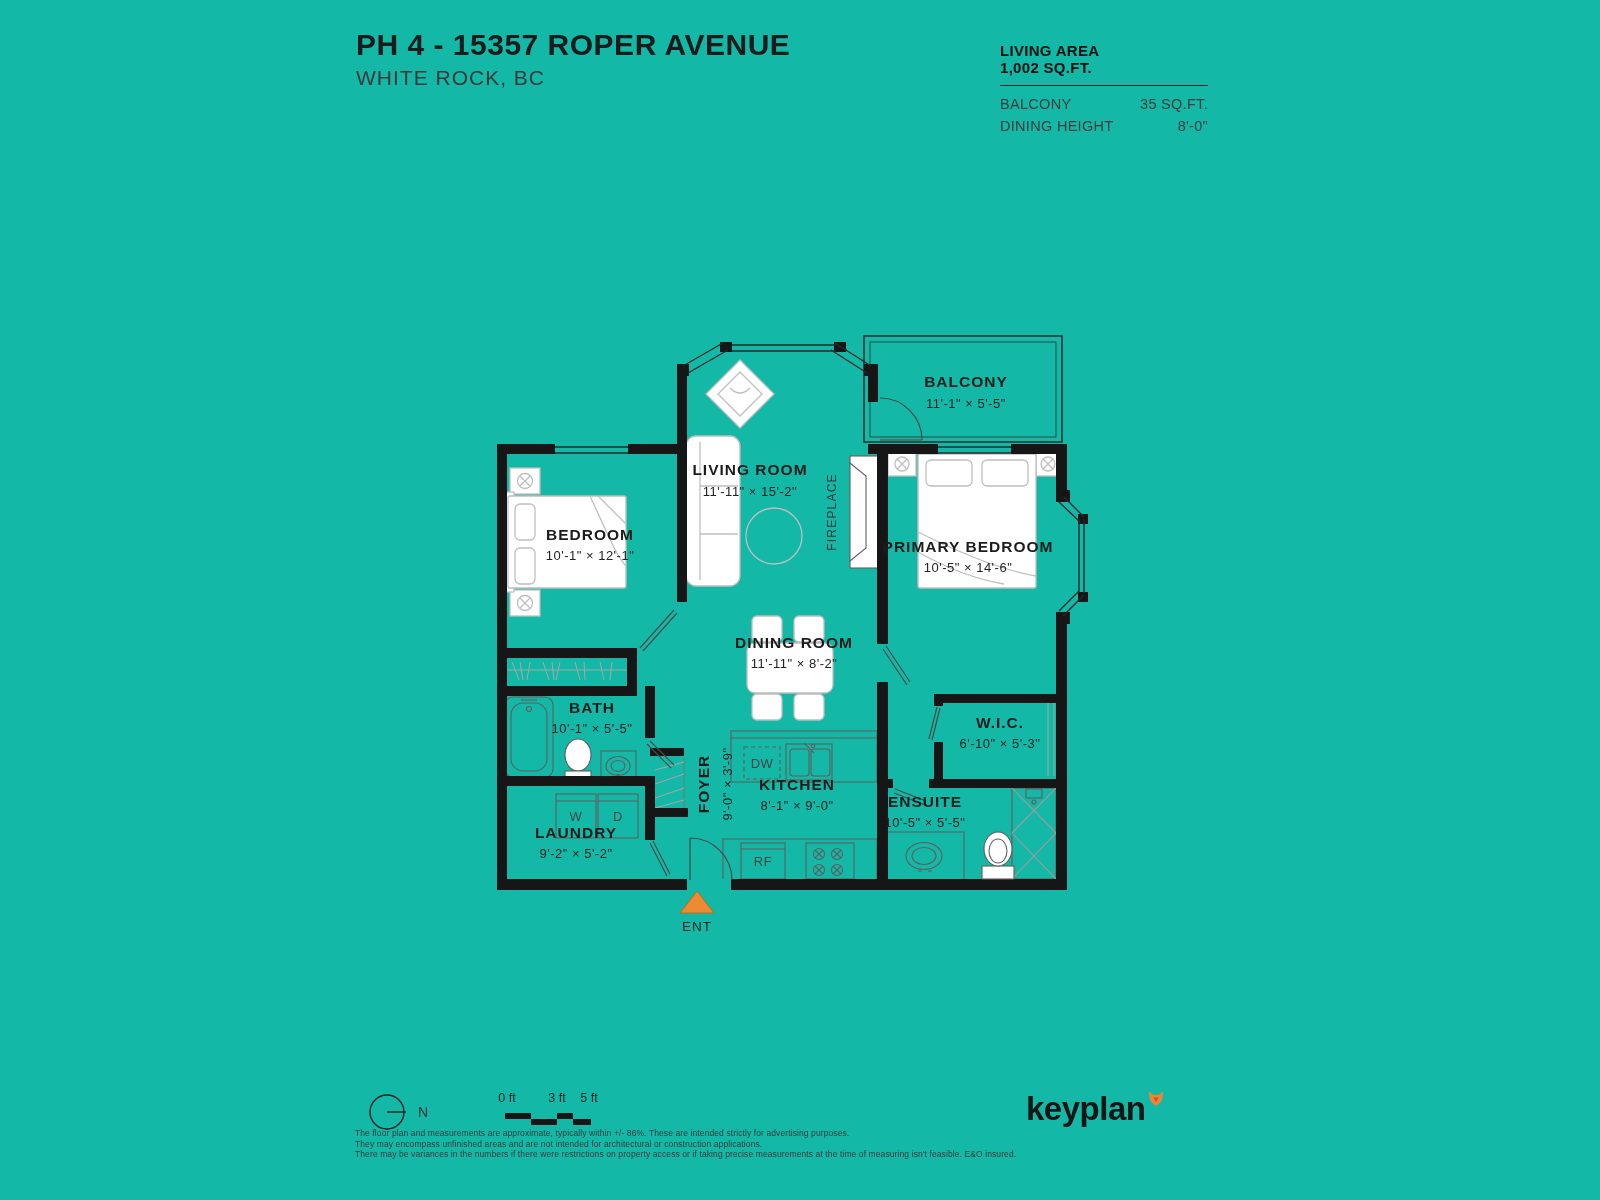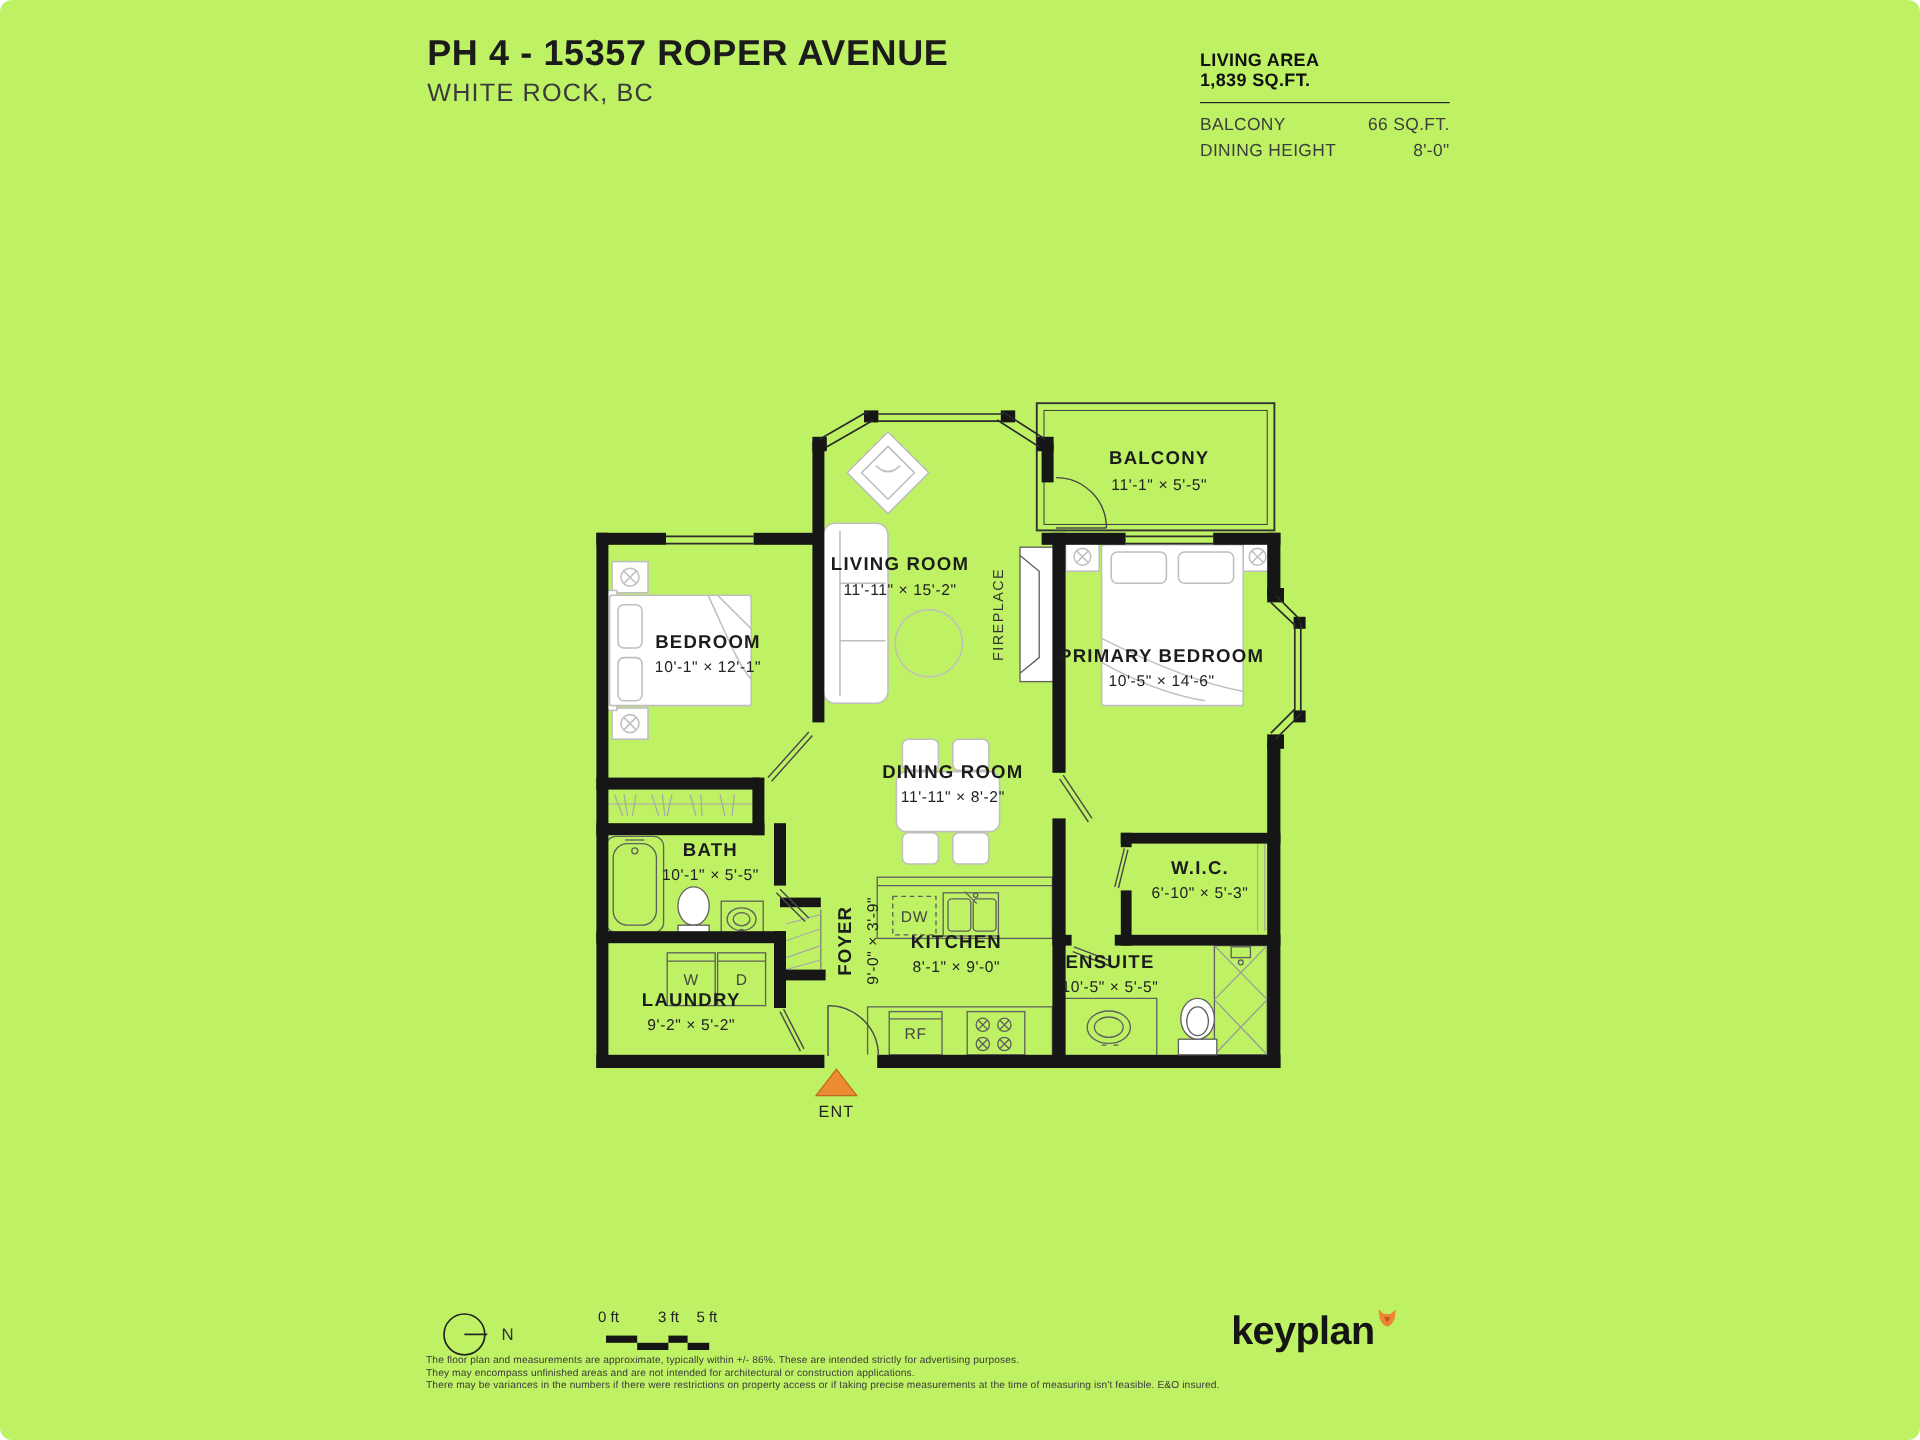--- a/index.html
+++ b/index.html
@@ -1,17 +1,17 @@
 <!DOCTYPE html>
 <html><head>
 <meta charset="utf-8">
 <style>
   html,body{margin:0;padding:0;background:#fff;}
-  .page{position:relative;width:1600px;height:1200px;background:#bef264;overflow:hidden;
-        font-family:"Liberation Sans","DejaVu Sans",sans-serif;border-radius:10px;}
+  .page{position:relative;width:1600px;height:1200px;background:#14b8a6;overflow:hidden;
+        font-family:"Liberation Sans","DejaVu Sans",sans-serif;}
   .header{position:absolute;left:356px;top:28px;}
   .header .title{font-size:30px;font-weight:700;letter-spacing:.5px;color:#1b1b1b;line-height:1.1;}
   .header .subtitle{font-size:21px;font-weight:400;letter-spacing:1px;color:#3a3a3a;margin-top:5px;}
   .stats{position:absolute;left:1000px;top:36px;width:208px;}
   .stats-row{display:flex;justify-content:space-between;font-size:14.5px;color:#3d3d3d;margin:6px 0;letter-spacing:.3px;}
   .stats-primary{font-weight:700;color:#101010;font-size:15px;flex-direction:column;}
   .stats-divider{border-bottom:1.6px solid #222;margin:9px 0 10px;}
   .floorplan{position:absolute;left:0;top:0;}
   .disclaimer{position:absolute;left:355px;top:1128px;color:#3b3b3b;font-size:8.5px;line-height:10.5px;letter-spacing:.1px;}
   .brand{position:absolute;left:1026px;top:1092px;display:flex;align-items:flex-start;}
@@ -30,26 +30,26 @@
 <div class="page">
 
   <div class="header">
     <div class="title">PH 4 - 15357 ROPER AVENUE</div>
     <div class="subtitle">WHITE ROCK, BC</div>
   </div>
 
   <div class="stats">
     <div class="stats-row stats-primary">
       <span>LIVING AREA</span>
-      <span>1,839 SQ.FT.</span>
+      <span>1,002 SQ.FT.</span>
     </div>
     <div class="stats-divider"></div>
     <div class="stats-row">
       <span>BALCONY</span>
-      <span>66 SQ.FT.</span>
+      <span>35 SQ.FT.</span>
     </div>
     <div class="stats-row">
       <span>DINING HEIGHT</span>
       <span>8'-0"</span>
     </div>
   </div>
 
   <svg class="floorplan" width="1600" height="1200" viewBox="0 0 1600 1200">
 
     <g fill="none" stroke="#333">

